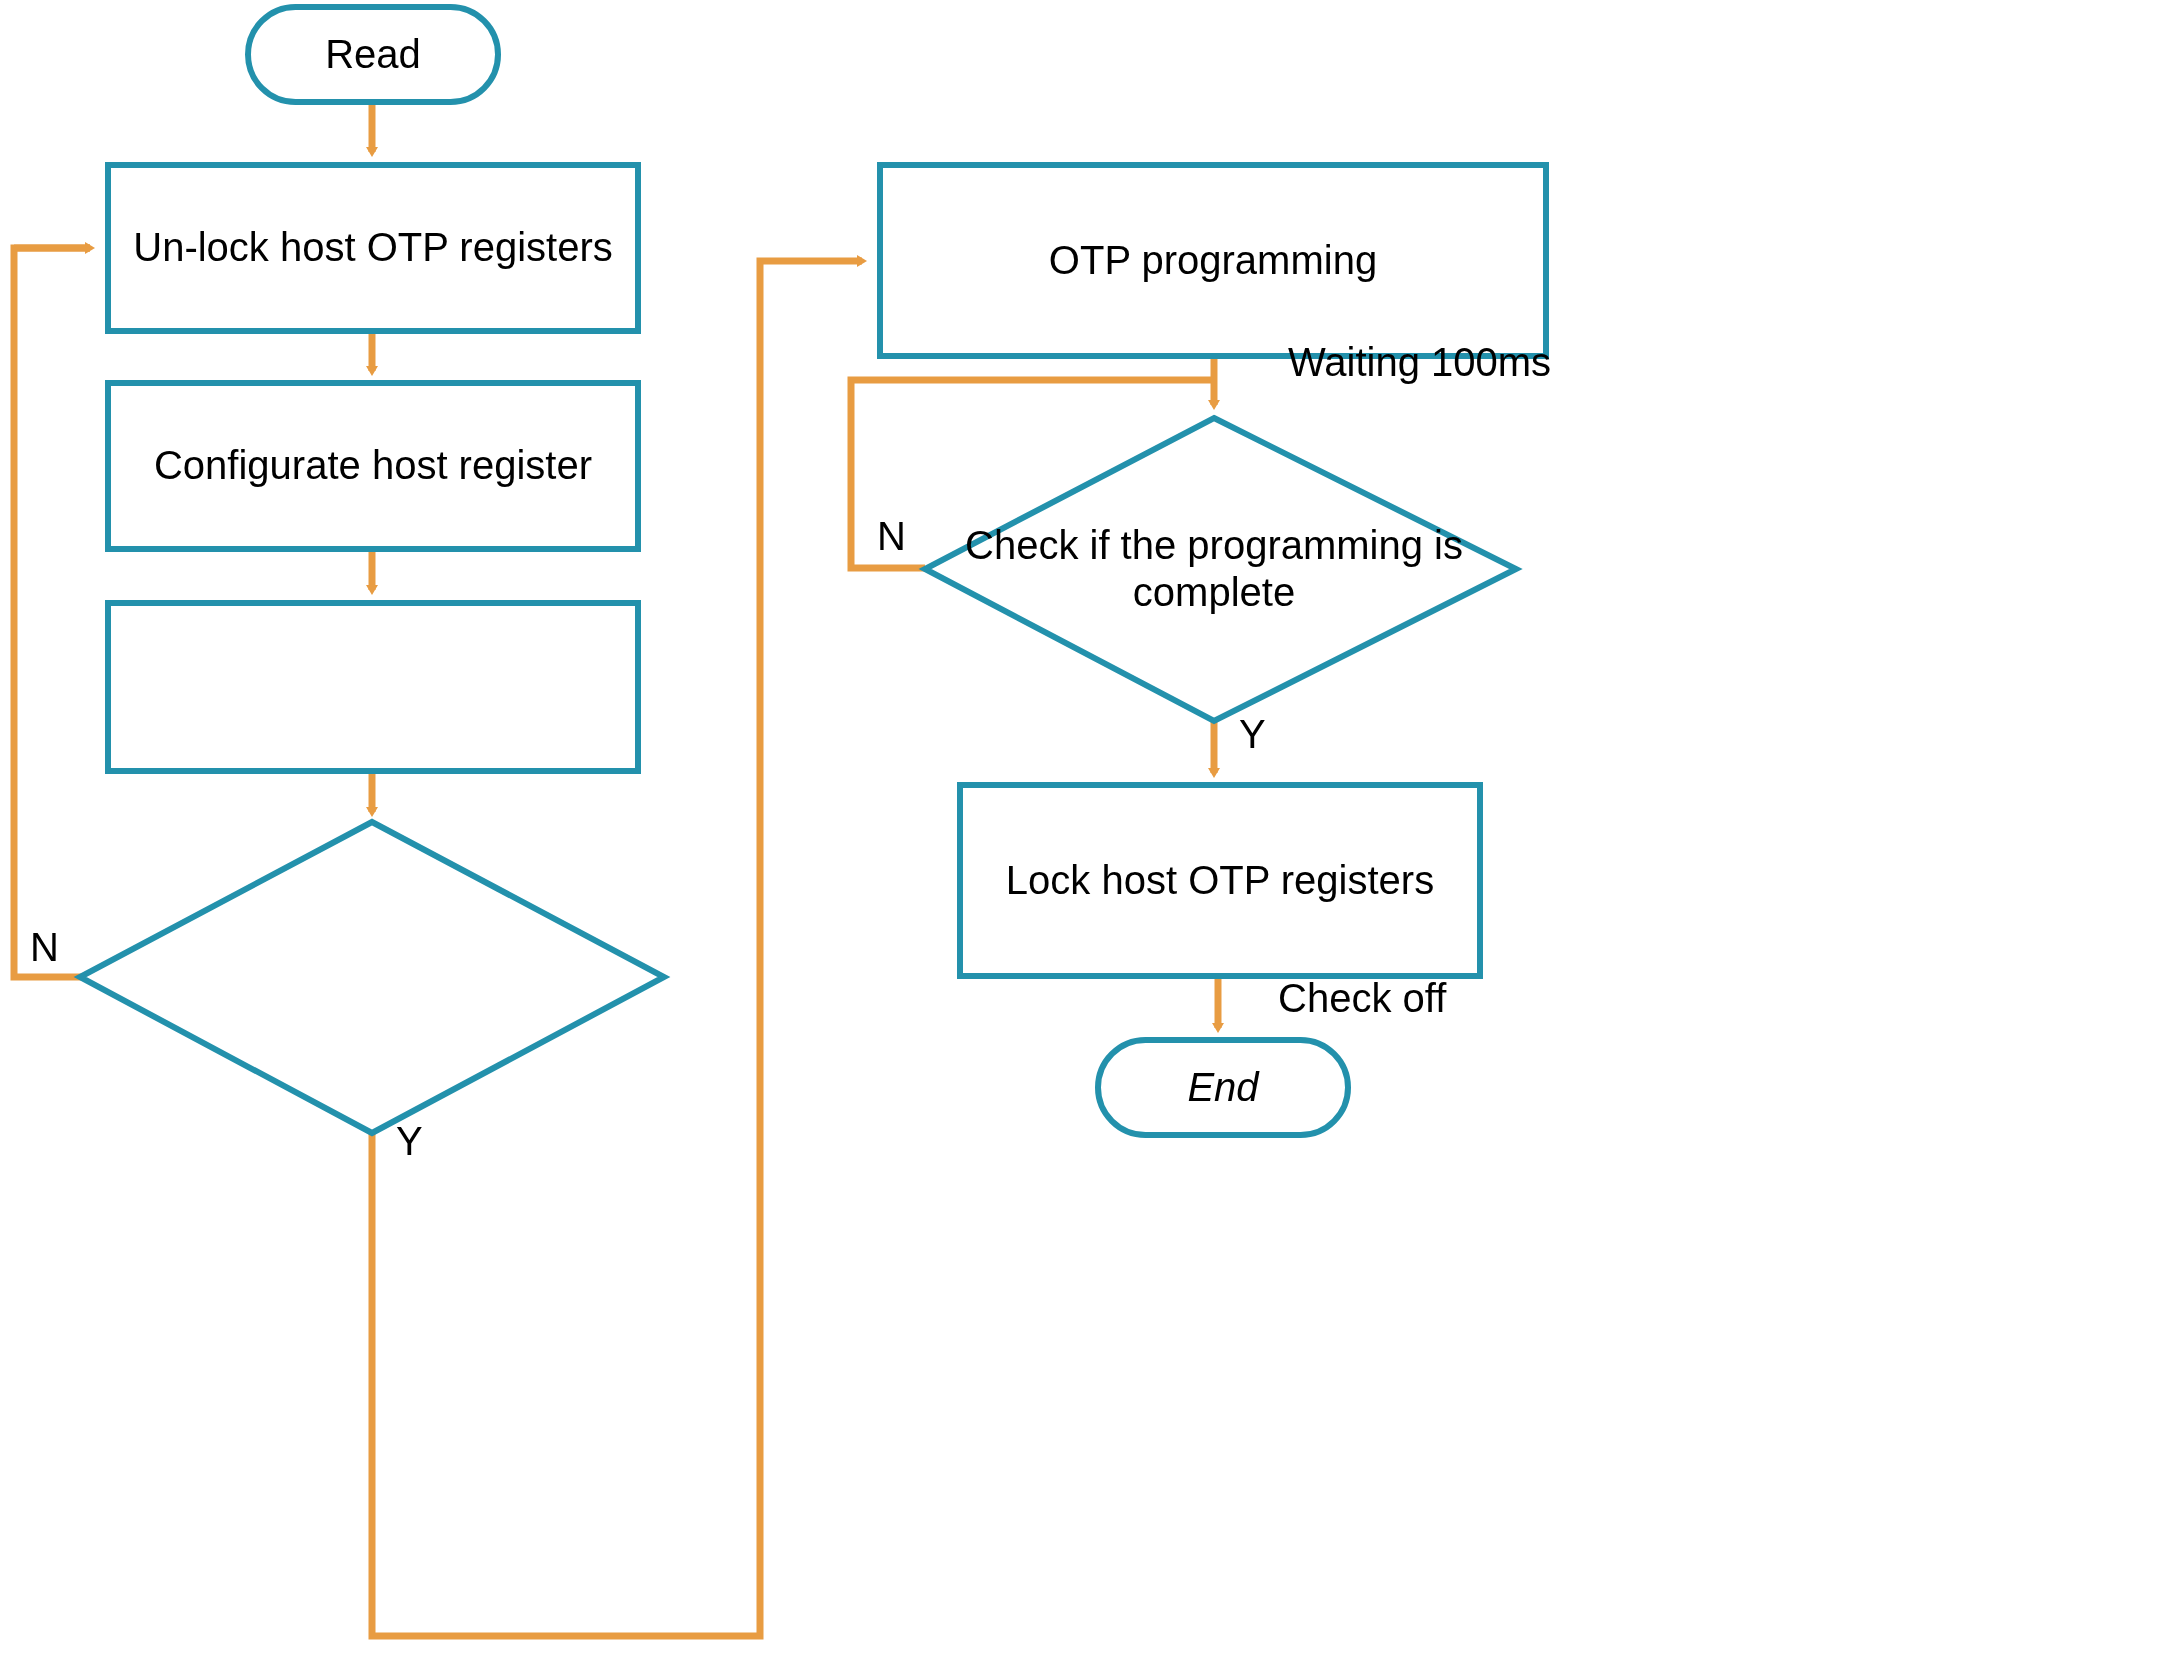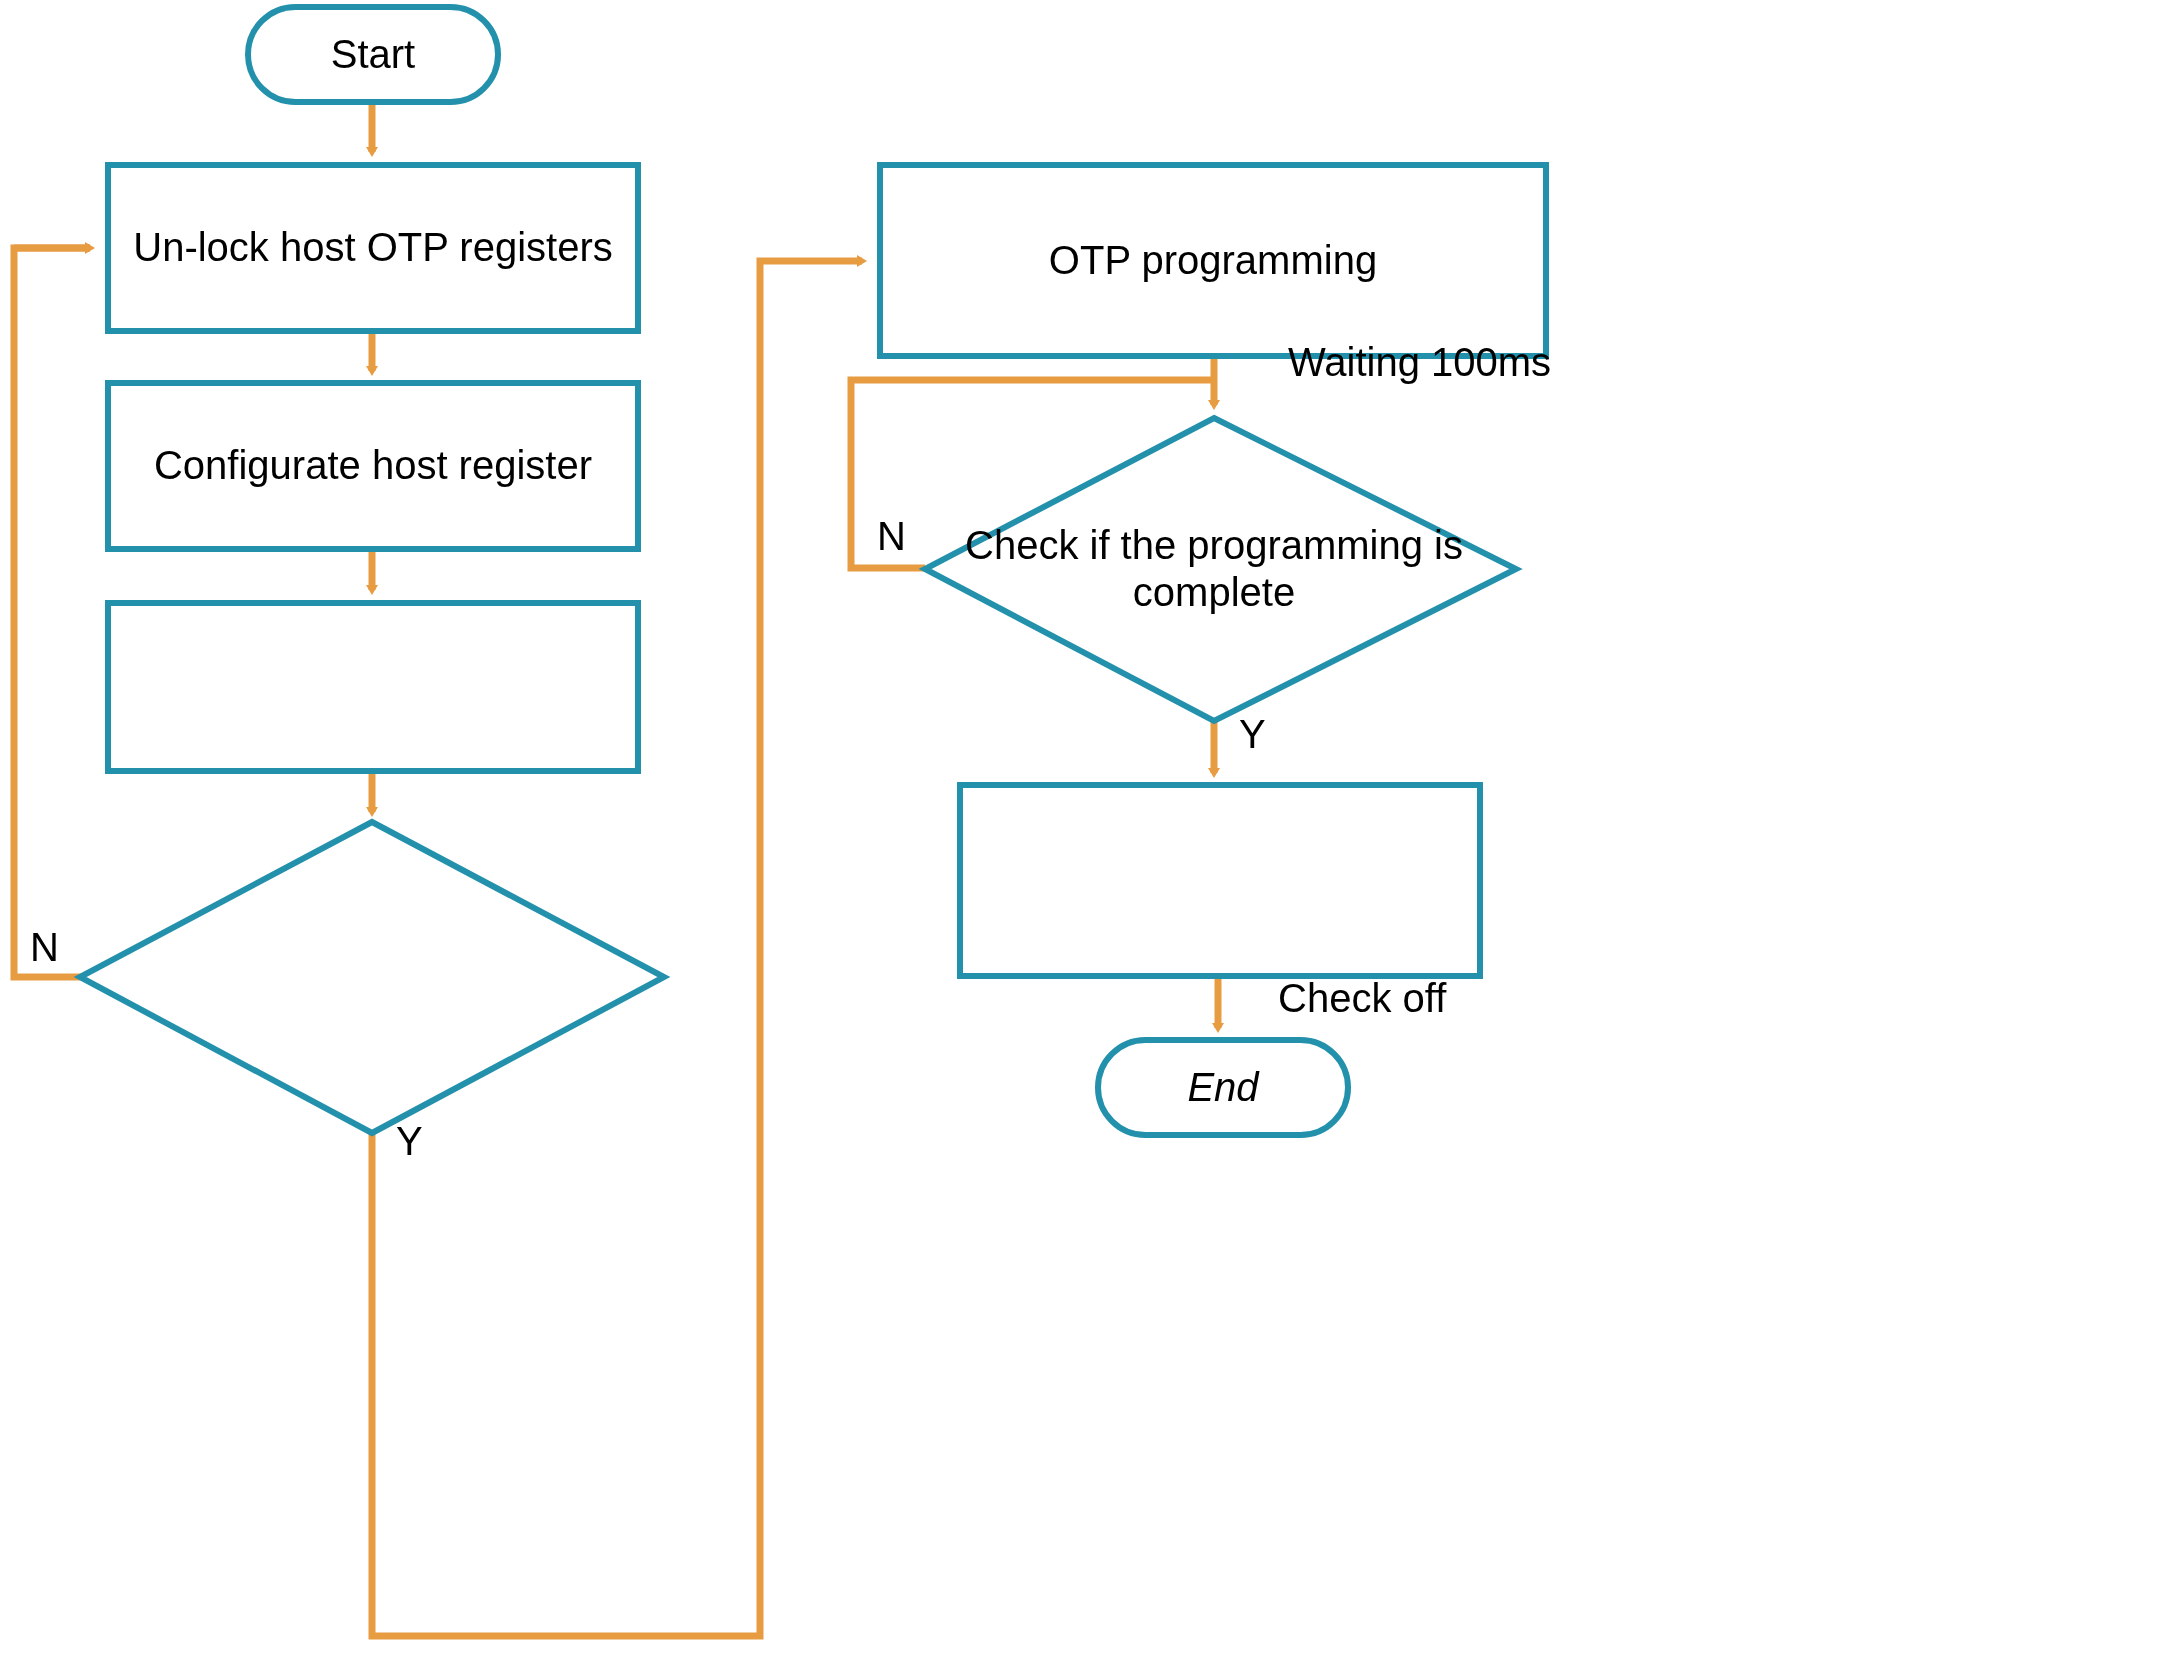--- a/index.html
+++ b/index.html
@@ -98,33 +98,34 @@
       <rect x="880" y="165" width="666" height="191"></rect>
 
       <polygon points="1214,418 1516,569 1214,721 925,569"></polygon>
 
       <rect x="960" y="785" width="520" height="191"></rect>
 
       <rect x="1098" y="1040" width="250" height="95" rx="47.5" ry="47.5"></rect>
     </g>
   </svg>
 
-  <div class="node-label" style="left:248px; top:7px; width:250px; height:95px;">Start</div>
+  <div class="node-label" style="left:248px; top:7px; width:250px; height:95px;">Read</div>
 
   <div class="node-label" style="left:108px; top:165px; width:530px; height:166px;">Un-lock host OTP registers</div>
 
   <div class="node-label" style="left:108px; top:383px; width:530px; height:166px;">Configurate host register</div>
 
 
 
   <div class="node-label" style="left:880px; top:165px; width:666px; height:191px;">OTP programming</div>
 
   <div class="node-label" style="left:964px; top:498px; width:500px; height:142px;">Check if the programming is
 complete</div>
 
+  <div class="node-label" style="left:960px; top:785px; width:520px; height:191px;">Lock host OTP registers</div>
 
   <div class="node-label" style="left:1098px; top:1040px; width:250px; height:95px;font-style:italic;">End</div>
 
   <div class="edge-label" style="left:30px; top:927px;">N</div>
 
   <div class="edge-label" style="left:396px; top:1121px;">Y</div>
 
   <div class="edge-label" style="left:1288px; top:342px;">Waiting 100ms</div>
 
   <div class="edge-label" style="left:877px; top:516px;">N</div>

